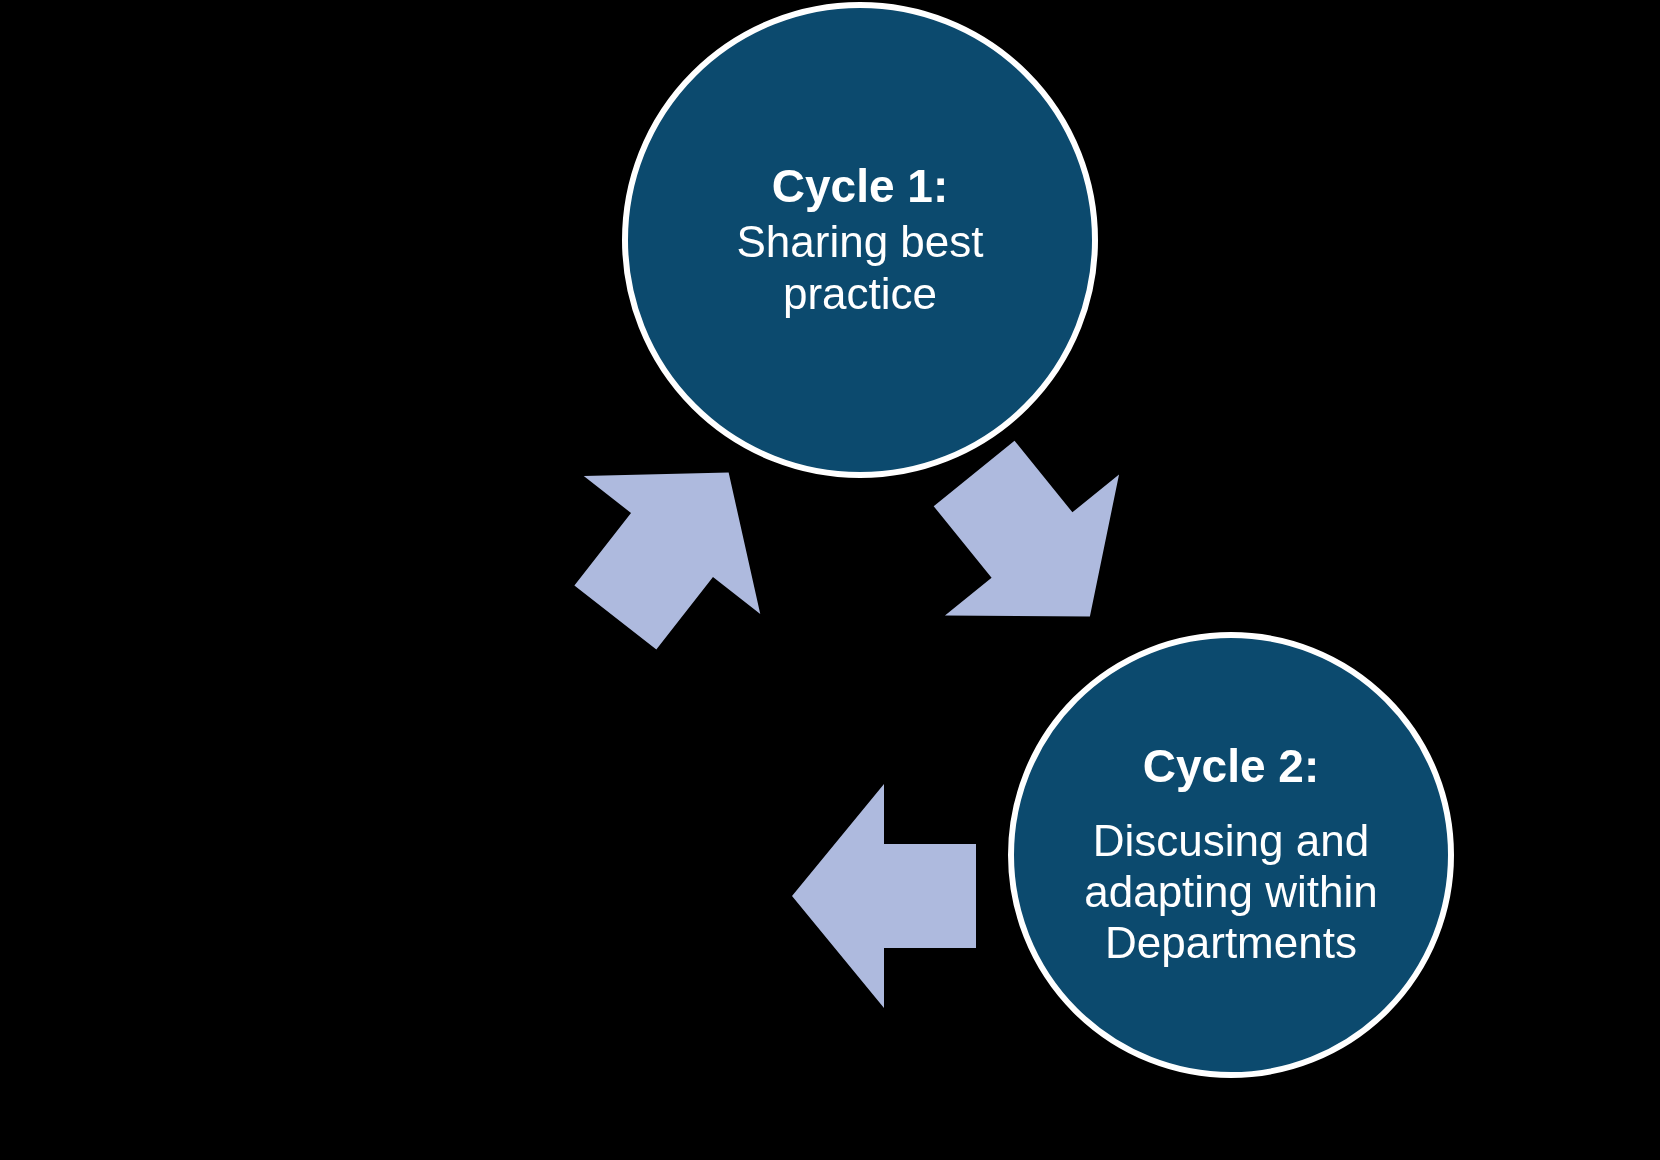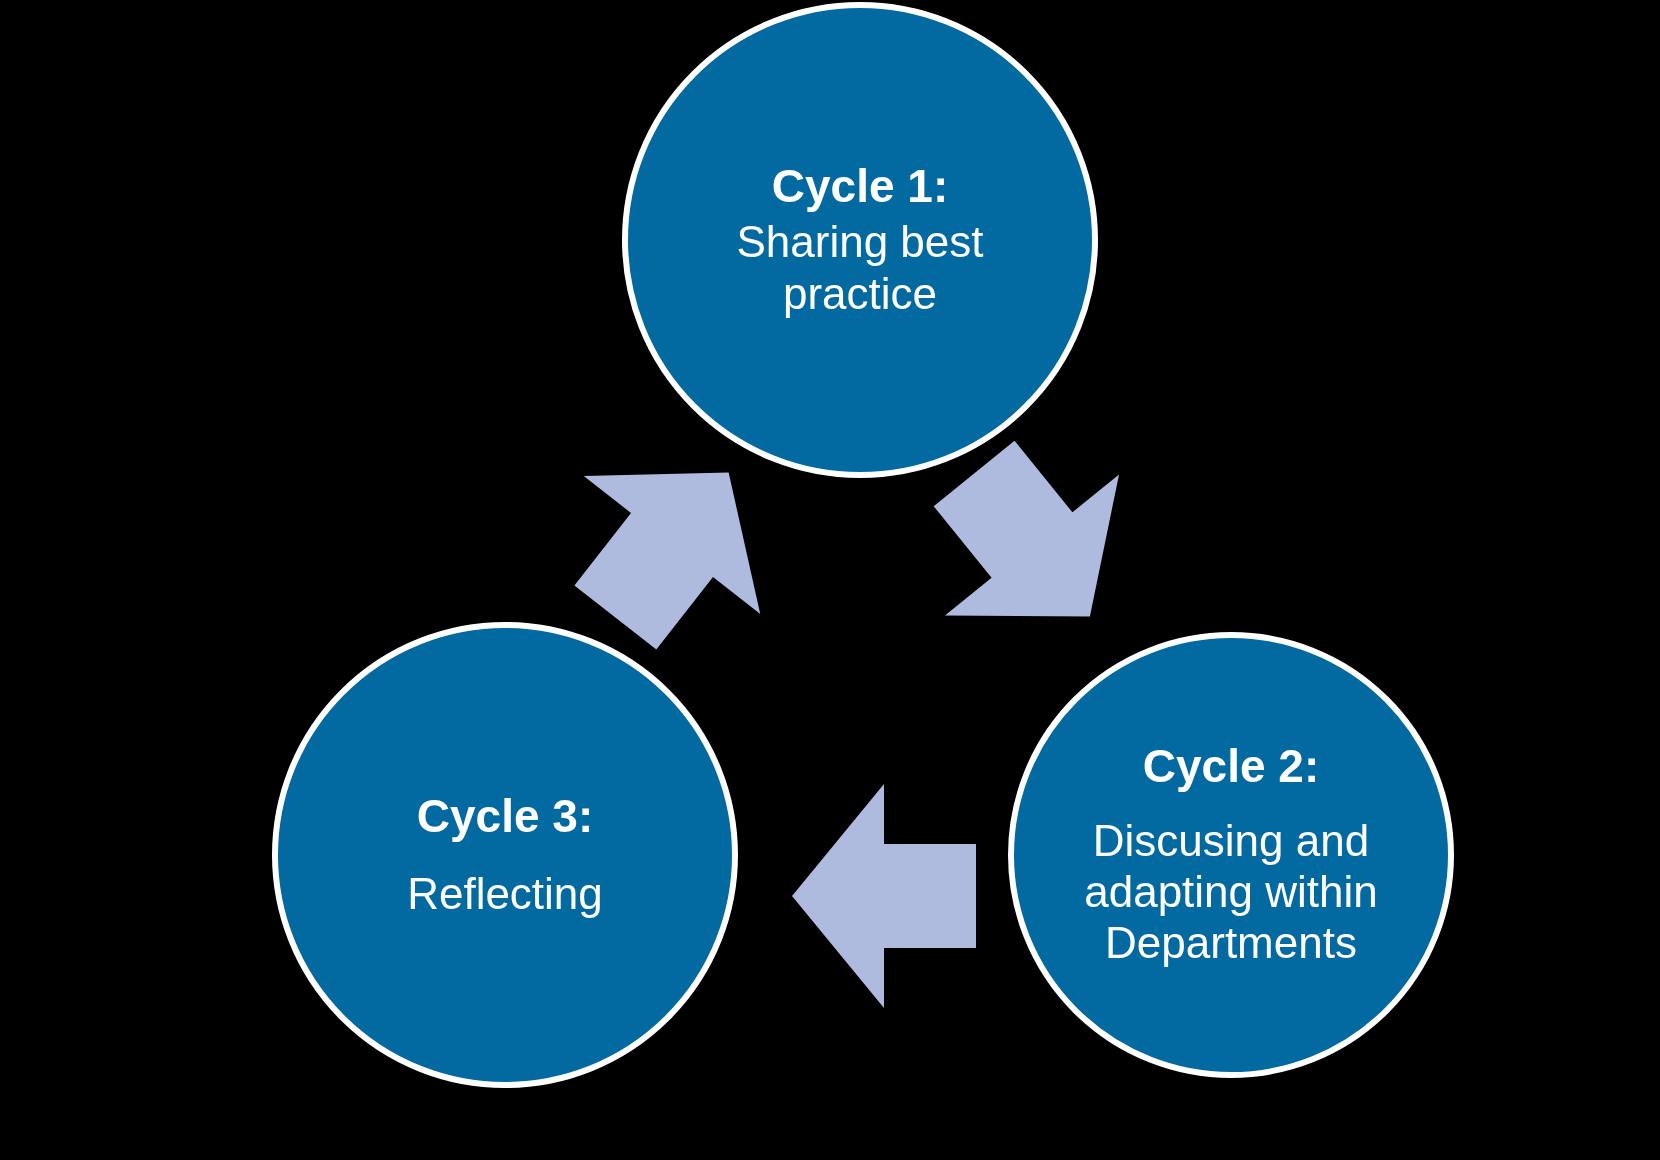--- a/index.html
+++ b/index.html
@@ -22,21 +22,21 @@
   .diagram-svg {
     position: absolute;
     left: 0;
     top: 0;
     width: 1660px;
     height: 1160px;
   }
   .node {
     position: absolute;
     border-radius: 50%;
-    background: #0369a1;
+    background: #0c4a6e;
     border: 6px solid #FFFFFF;
     box-sizing: border-box;
     display: flex;
     flex-direction: column;
     align-items: center;
     justify-content: center;
     text-align: center;
     color: #FFFFFF;
   }
   .node-title {
@@ -100,18 +100,14 @@
   <div class="node" id="node-cycle-1">
     <div class="node-title">Cycle 1:</div>
     <div class="node-body">Sharing best practice</div>
   </div>
 
   <div class="node" id="node-cycle-2">
     <div class="node-title">Cycle 2:</div>
     <div class="node-body">Discusing and adapting within Departments</div>
   </div>
 
-  <div class="node" id="node-cycle-3">
-    <div class="node-title">Cycle 3:</div>
-    <div class="node-body">Reflecting</div>
-  </div>
 
 </div>
 
 </body></html>

